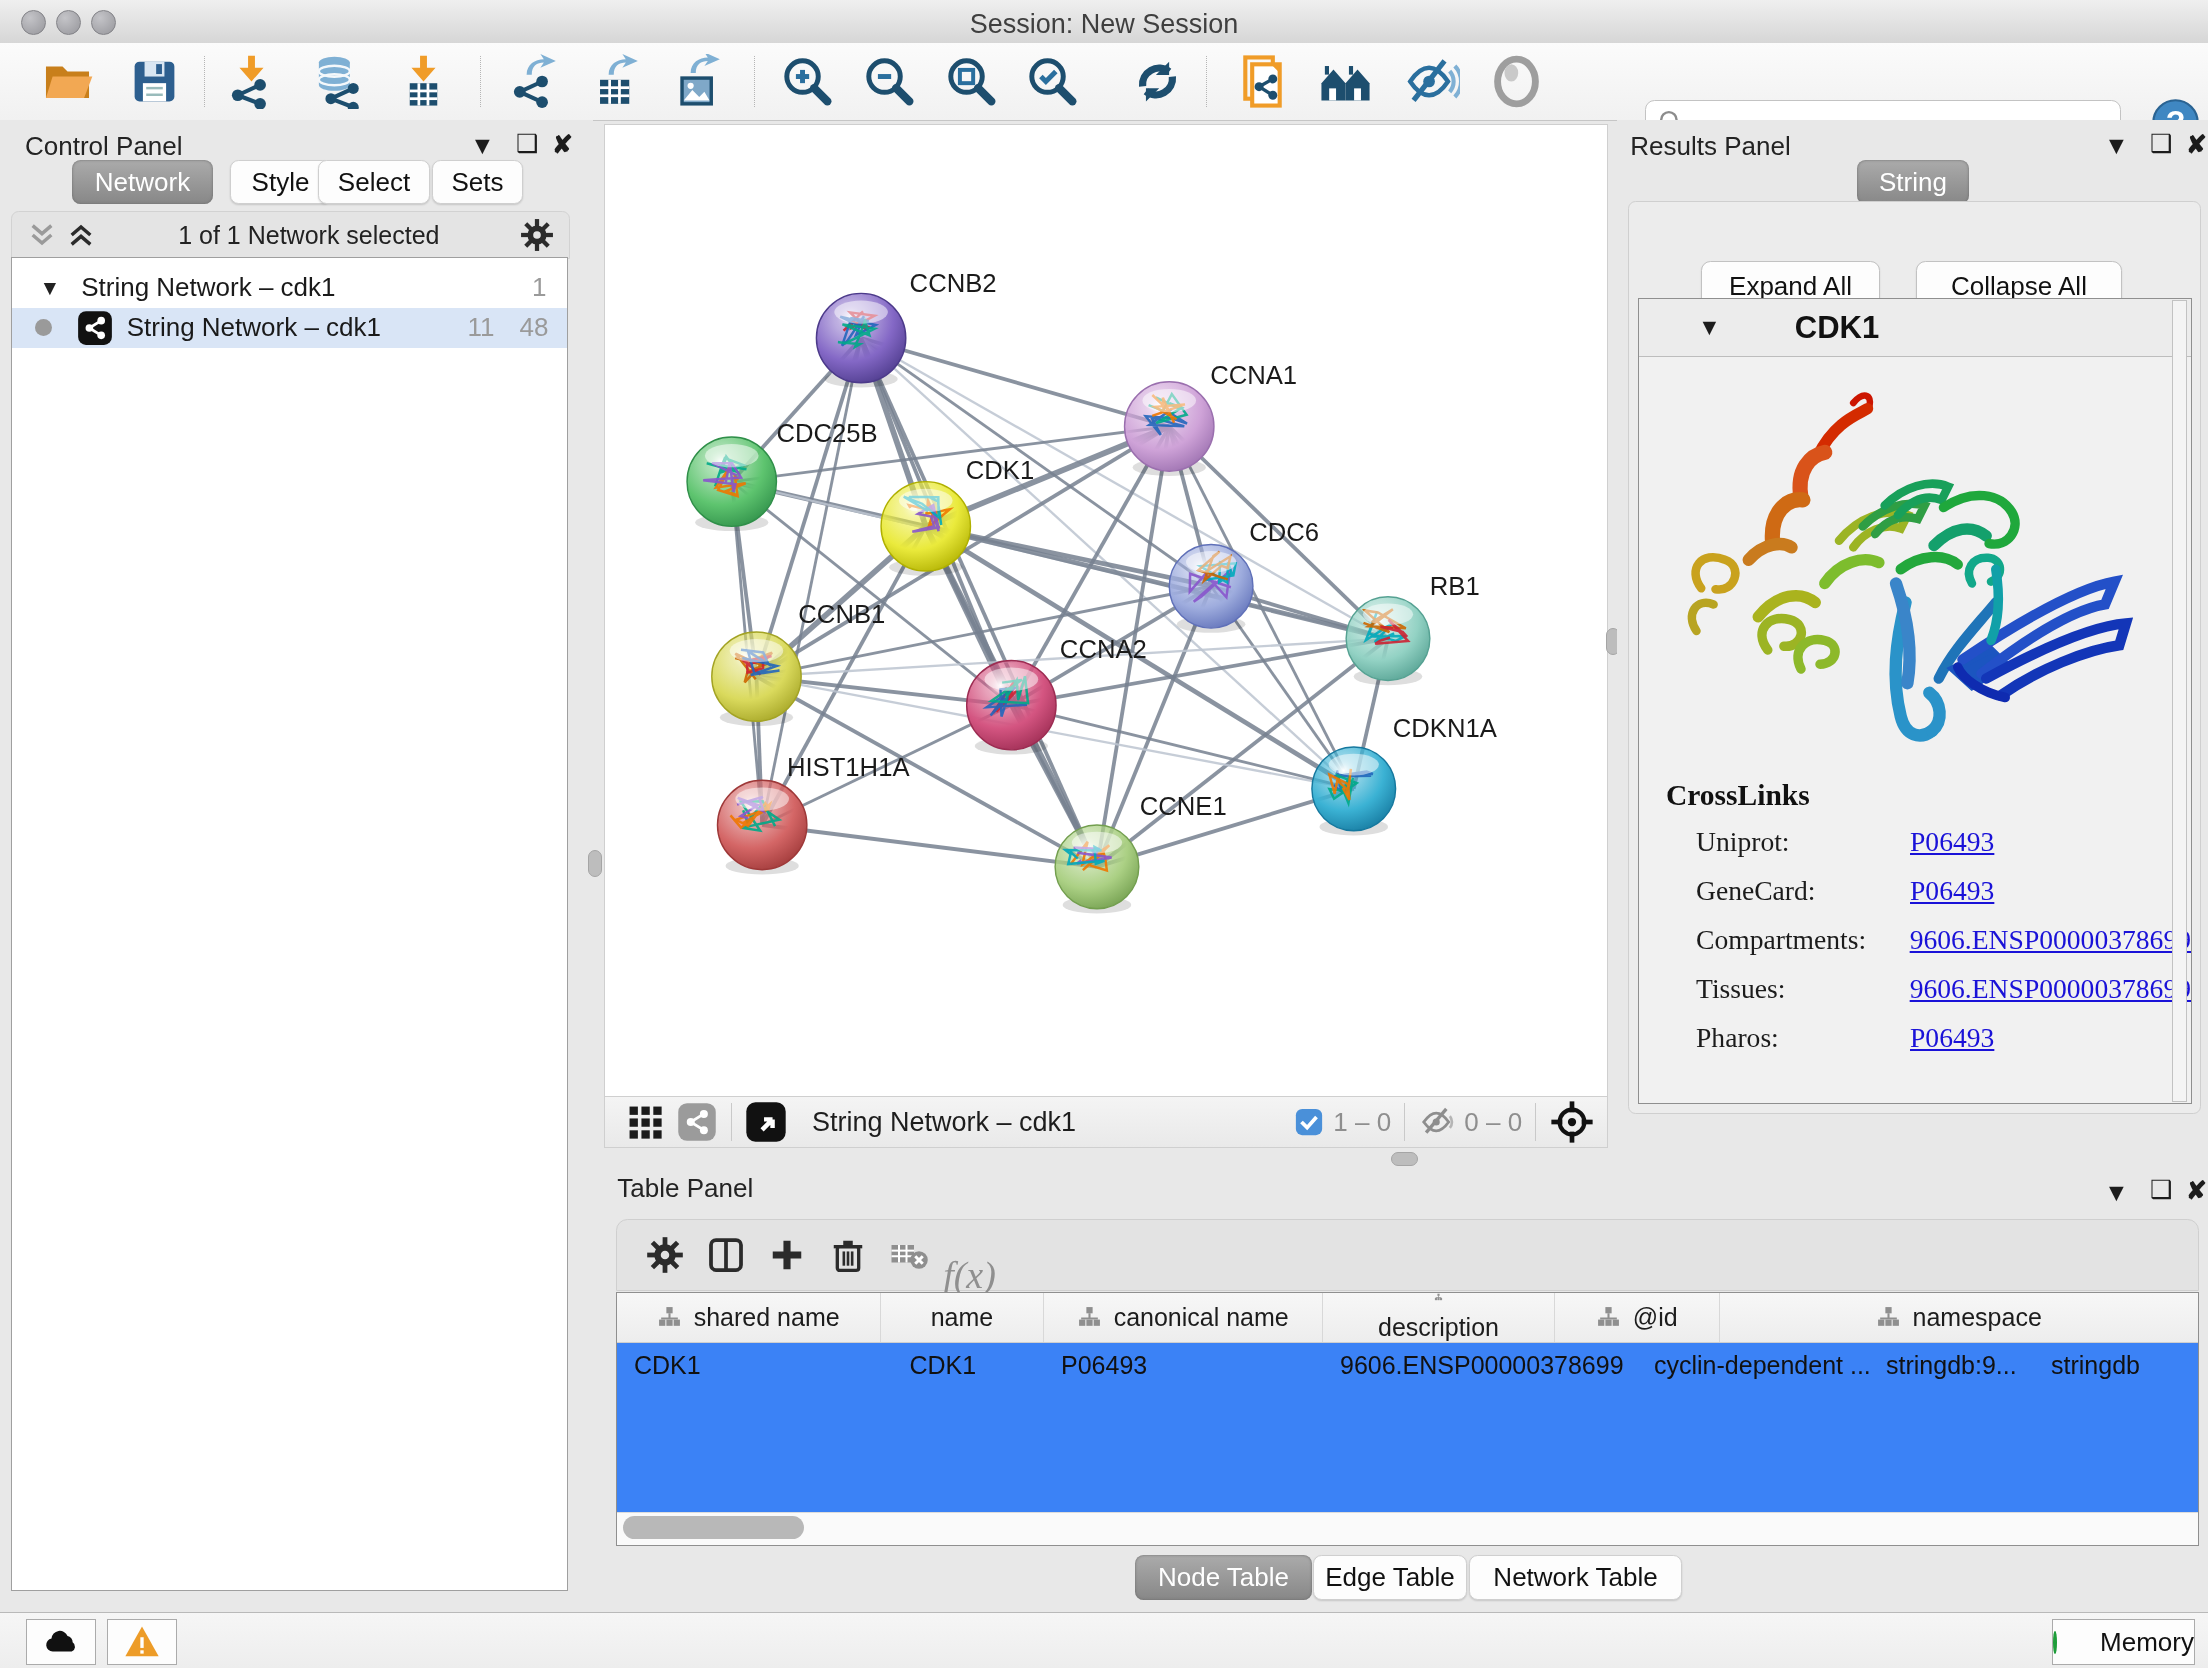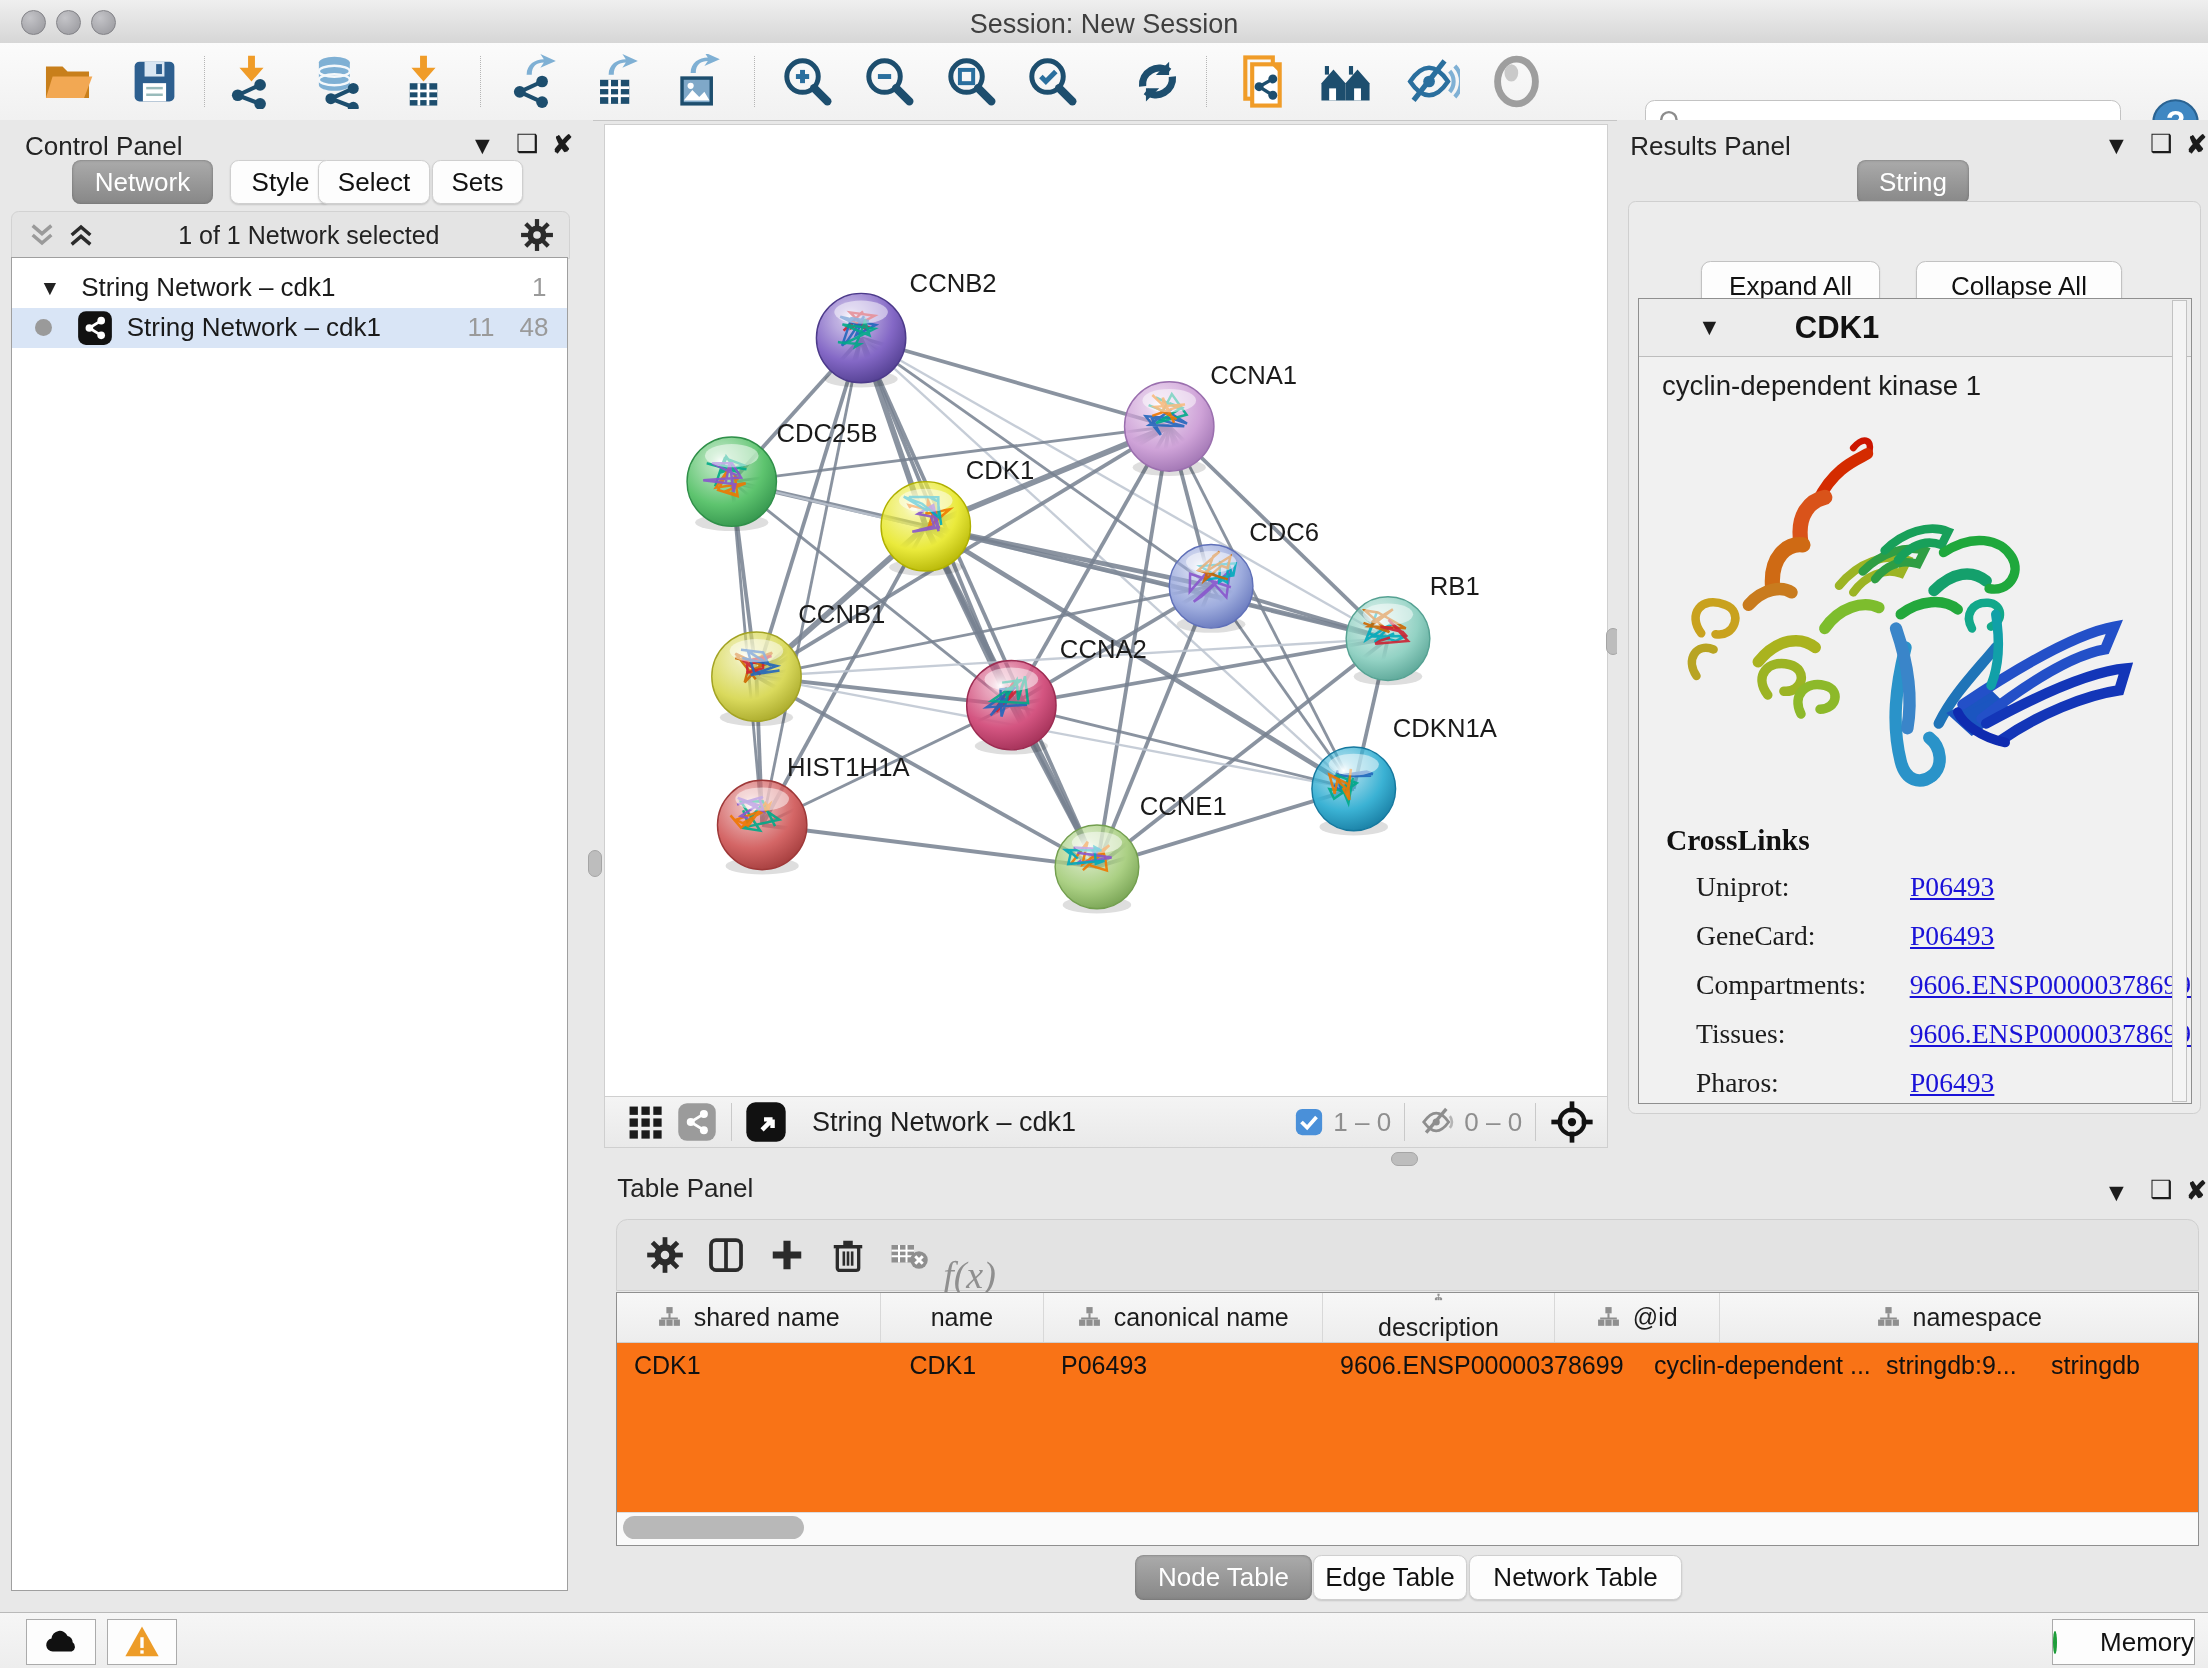--- a/index.html
+++ b/index.html
@@ -34,21 +34,21 @@
   
   .rbox{left:1628px;top:201px;width:571px;height:911px;background:#ececec;border:1.9px solid #cfcfcf;border-radius:7.6px;}
   .ribox{left:1638px;top:298px;width:552px;height:804px;background:#f1f1f1;border:1.9px solid #8f8f8f;}
   .btnw{background:#fdfdfd;border:1.9px solid #c2c2c2;border-radius:9.5px;font-size:26px;color:#111;display:flex;align-items:center;justify-content:center;box-shadow:0 1px 1.9px rgba(0,0,0,.12);}
   .serif{font-family:"Liberation Serif",serif;}
   .xl-label{font-size:27.6px;color:#1c1c1c;}
   .xl-link{font-size:27.6px;color:#1a12d8;text-decoration:underline;}
   
   .ttool{left:616px;top:1219px;width:1583px;height:72px;background:#e3e3e3;border:1.9px solid #cfcfcf;border-radius:11.4px 11.4px 0 0;display:flex;align-items:center;box-sizing:border-box;}
   .tibtn{width:61px;height:57px;display:flex;align-items:center;justify-content:center;}
-  .tablebox{left:616px;top:1292px;width:1583px;height:254px;background:#f97316;border:1.9px solid #8f8f8f;box-sizing:border-box;overflow:hidden;}
+  .tablebox{left:616px;top:1292px;width:1583px;height:254px;background:#3b82f6;border:1.9px solid #8f8f8f;box-sizing:border-box;overflow:hidden;}
   .thead{height:49px;background:linear-gradient(#f7f7f7,#ededed);border-bottom:1.9px solid #cfcfcf;display:flex;}
   .th{display:flex;align-items:center;font-size:25px;color:#1c1c1c;box-sizing:border-box;border-right:1px solid #d8d8d8;justify-content:center;gap:11.4px;overflow:hidden;white-space:nowrap;}
   .trow{height:44px;display:flex;font-size:25px;color:#111;}
   .td{box-sizing:border-box;padding-left:17px;display:flex;align-items:center;overflow:hidden;white-space:nowrap;}
   .hscroll{left:623px;top:1516px;width:181px;height:23px;background:#b8b8b8;border-radius:11.4px;}
   
   .btabs{top:1555px;height:45px;}
   
   .statusbar{left:0;top:1612px;width:2208px;height:56px;background:linear-gradient(#f6f6f6,#ededed);border-top:1.9px solid #b9b9b9;}
   .sbtn{top:1619px;height:44px;background:#fdfdfd;border:1.9px solid #ababab;display:flex;align-items:center;justify-content:center;}
@@ -658,21 +658,20 @@
   </div>
 <div class="abs btnw" style="left:1916px;top:261px;width:204px;height:48px;">
     <span>Collapse All</span>
   </div>
 
 <div class="abs ribox">
   <div style="height:57px;background:#ececec;border-bottom:1.9px solid #bdbdbd;display:flex;align-items:center;">
     <span style="margin-left:59px;font-size:23px;color:#1c1c1c;">▼</span>
     <span style="margin-left:74px;font-size:31px;font-weight:bold;color:#111;">CDK1</span>
   </div>
-  <div style="margin:13.3px 0 0 23px;font-size:27.6px;color:#1c1c1c;">cyclin-dependent kinase 1</div>
 
   <svg width="514" height="399" viewBox="0 0 540 420" style="display:block;margin:7.6px auto 0 auto;">
     <g fill="none" stroke-linecap="round">
       <path d="M205 40 C215 28 225 30 222 44" stroke="#cc1500" stroke-width="7"></path>
       <path d="M168 95 C185 60 210 52 220 46" stroke="#d42b00" stroke-width="12"></path>
       <path d="M150 140 C145 110 160 95 175 92" stroke="#d9531a" stroke-width="16"></path>
       <path d="M120 185 C118 155 135 140 152 142" stroke="#cf6a14" stroke-width="16"></path>
       <path d="M95 205 C110 188 130 185 140 192" stroke="#c97b1e" stroke-width="13"></path>
       <path d="M45 235 C30 215 45 195 70 205 C90 212 80 240 60 236" stroke="#c9a21e" stroke-width="9"></path>
       <path d="M40 280 C28 262 40 245 58 252" stroke="#b8a422" stroke-width="9"></path>

